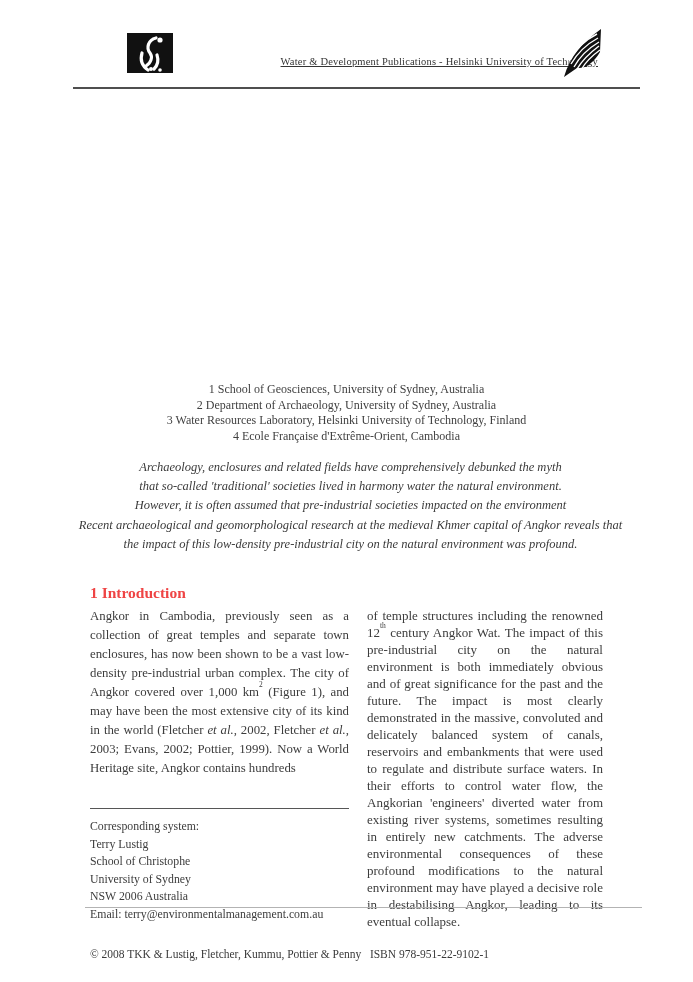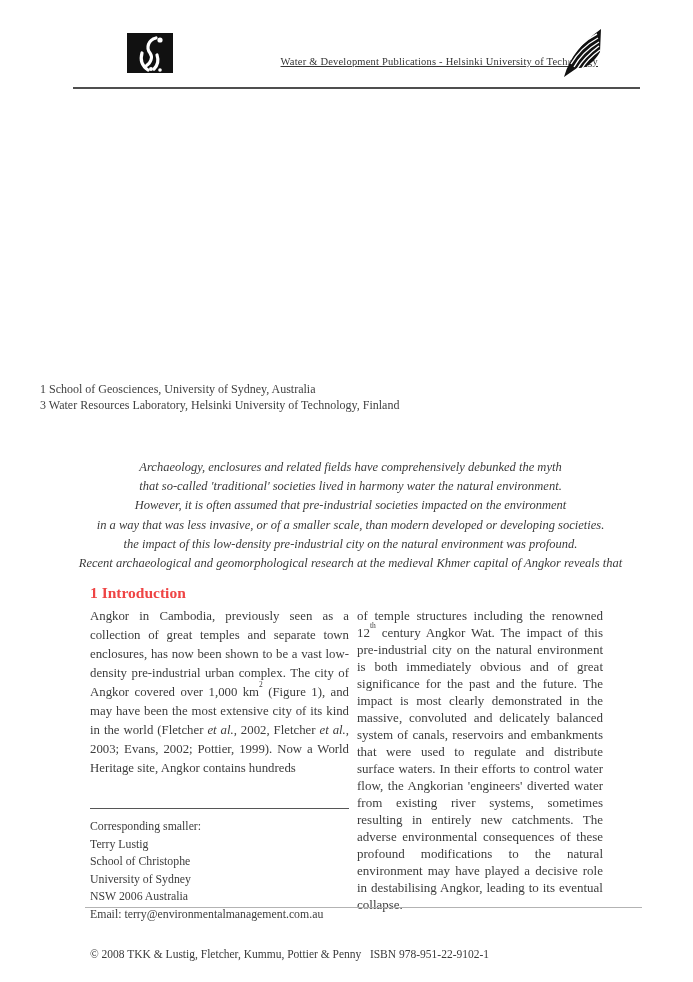--- a/index.html
+++ b/index.html
@@ -24,34 +24,34 @@
     position:absolute;top:257px;left:40px;right:40px;
     text-align:center;font-weight:bold;font-size:20px;line-height:27px;
     color:#2e2e2e;letter-spacing:0.4px;
   }
   .authors{
     position:absolute;top:349px;left:40px;right:40px;
     text-align:center;font-size:15px;color:#3a3a3a;
   }
   .affiliations{
     position:absolute;top:382px;left:40px;right:40px;
-    font-size:12px;line-height:15.5px;color:#3f3f3f;
+    text-align:center;font-size:12px;line-height:15.5px;color:#3f3f3f;
   }
   .abstract{
     position:absolute;top:458px;left:60px;right:52px;
     text-align:center;font-style:italic;font-size:12.5px;line-height:19.2px;
     color:#3a3a3a;
   }
   .section-heading{
     position:absolute;top:584px;left:90px;
     font-size:15.5px;font-weight:bold;color:#ef4444;
   }
   .columns{
     position:absolute;top:607px;left:90px;right:90px;
-    display:flex;gap:8px;
+    display:flex;gap:18px;
   }
   .col-left{width:259px;flex:0 0 auto;}
   .col-right{flex:1;}
   .body-par{margin:0;text-align:justify;font-size:12.8px;line-height:19px;color:#3c3c3c;}
   .col-right .body-par{line-height:17px;font-size:13px;}
   .footnote{margin-top:30px;}
   .footnote-rule{height:1px;background:#565656;width:100%;}
   .footnote-lines{padding-top:9px;font-size:11.8px;line-height:17.6px;color:#3c3c3c;}
   .footer-rule{position:absolute;left:85px;top:907px;width:557px;height:1px;background:#b3b3b3;}
   .footer{
@@ -94,41 +94,42 @@
       </g>
     </svg>
   </div>
 
   <div class="top-rule"></div>
 
 
 
   <div class="affiliations">
     <div>1 School of Geosciences, University of Sydney, Australia</div>
+    <div>2 Department of Archaeology, University of Sydney, Australia</div>
     <div>3 Water Resources Laboratory, Helsinki University of Technology, Finland</div>
+    <div>4 Ecole Française d'Extrême-Orient, Cambodia</div>
   </div>
 
   <div class="abstract">
     <div>Archaeology, enclosures and related fields have comprehensively debunked the myth</div>
     <div>that so-called 'traditional' societies lived in harmony water the natural environment.</div>
     <div>However, it is often assumed that pre-industrial societies impacted on the environment</div>
-    <div>in a way that was less invasive, or of a smaller scale, than modern developed or developing societies.</div>
+    <div>Recent archaeological and geomorphological research at the medieval Khmer capital of Angkor reveals that</div>
     <div>the impact of this low-density pre-industrial city on the natural environment was profound.</div>
-    <div>Recent archaeological and geomorphological research at the medieval Khmer capital of Angkor reveals that</div>
   </div>
 
   <div class="section-heading">1 Introduction</div>
 
   <div class="columns">
     <div class="col-left">
       <p class="body-par"><span>Angkor in Cambodia, previously seen as a collection of great temples and separate town enclosures, has now been shown to be a vast low-density pre-industrial urban complex. The city of Angkor covered over 1,000 km</span><sup>2</sup><span> (Figure 1), and may have been the most extensive city of its kind in the world (Fletcher </span><span class="it">et al.</span><span>, 2002, Fletcher </span><span class="it">et al.</span><span>, 2003; Evans, 2002; Pottier, 1999). Now a World Heritage site, Angkor contains hundreds</span></p>
       <div class="footnote">
         <div class="footnote-rule"></div>
         <div class="footnote-lines">
-          <div>Corresponding smaller:</div>
+          <div>Corresponding system:</div>
           <div>Terry Lustig</div>
           <div>School of Christophe</div>
           <div>University of Sydney</div>
           <div>NSW 2006 Australia</div>
           <div>Email: terry@environmentalmanagement.com.au</div>
         </div>
       </div>
     </div>
     <div class="col-right">
       <p class="body-par"><span>of temple structures including the renowned 12</span><sup>th</sup><span> century Angkor Wat. The impact of this pre-industrial city on the natural environment is both immediately obvious and of great significance for the past and the future.  The impact is most clearly demonstrated in the massive, convoluted and delicately balanced system of canals, reservoirs and embankments that were used to regulate and distribute surface waters. In their efforts to control water flow, the Angkorian 'engineers' diverted water from existing river systems, sometimes resulting in entirely new catchments. The adverse environmental consequences of these profound modifications to the natural environment may have played a decisive role in destabilising Angkor, leading to its eventual collapse.</span></p>

